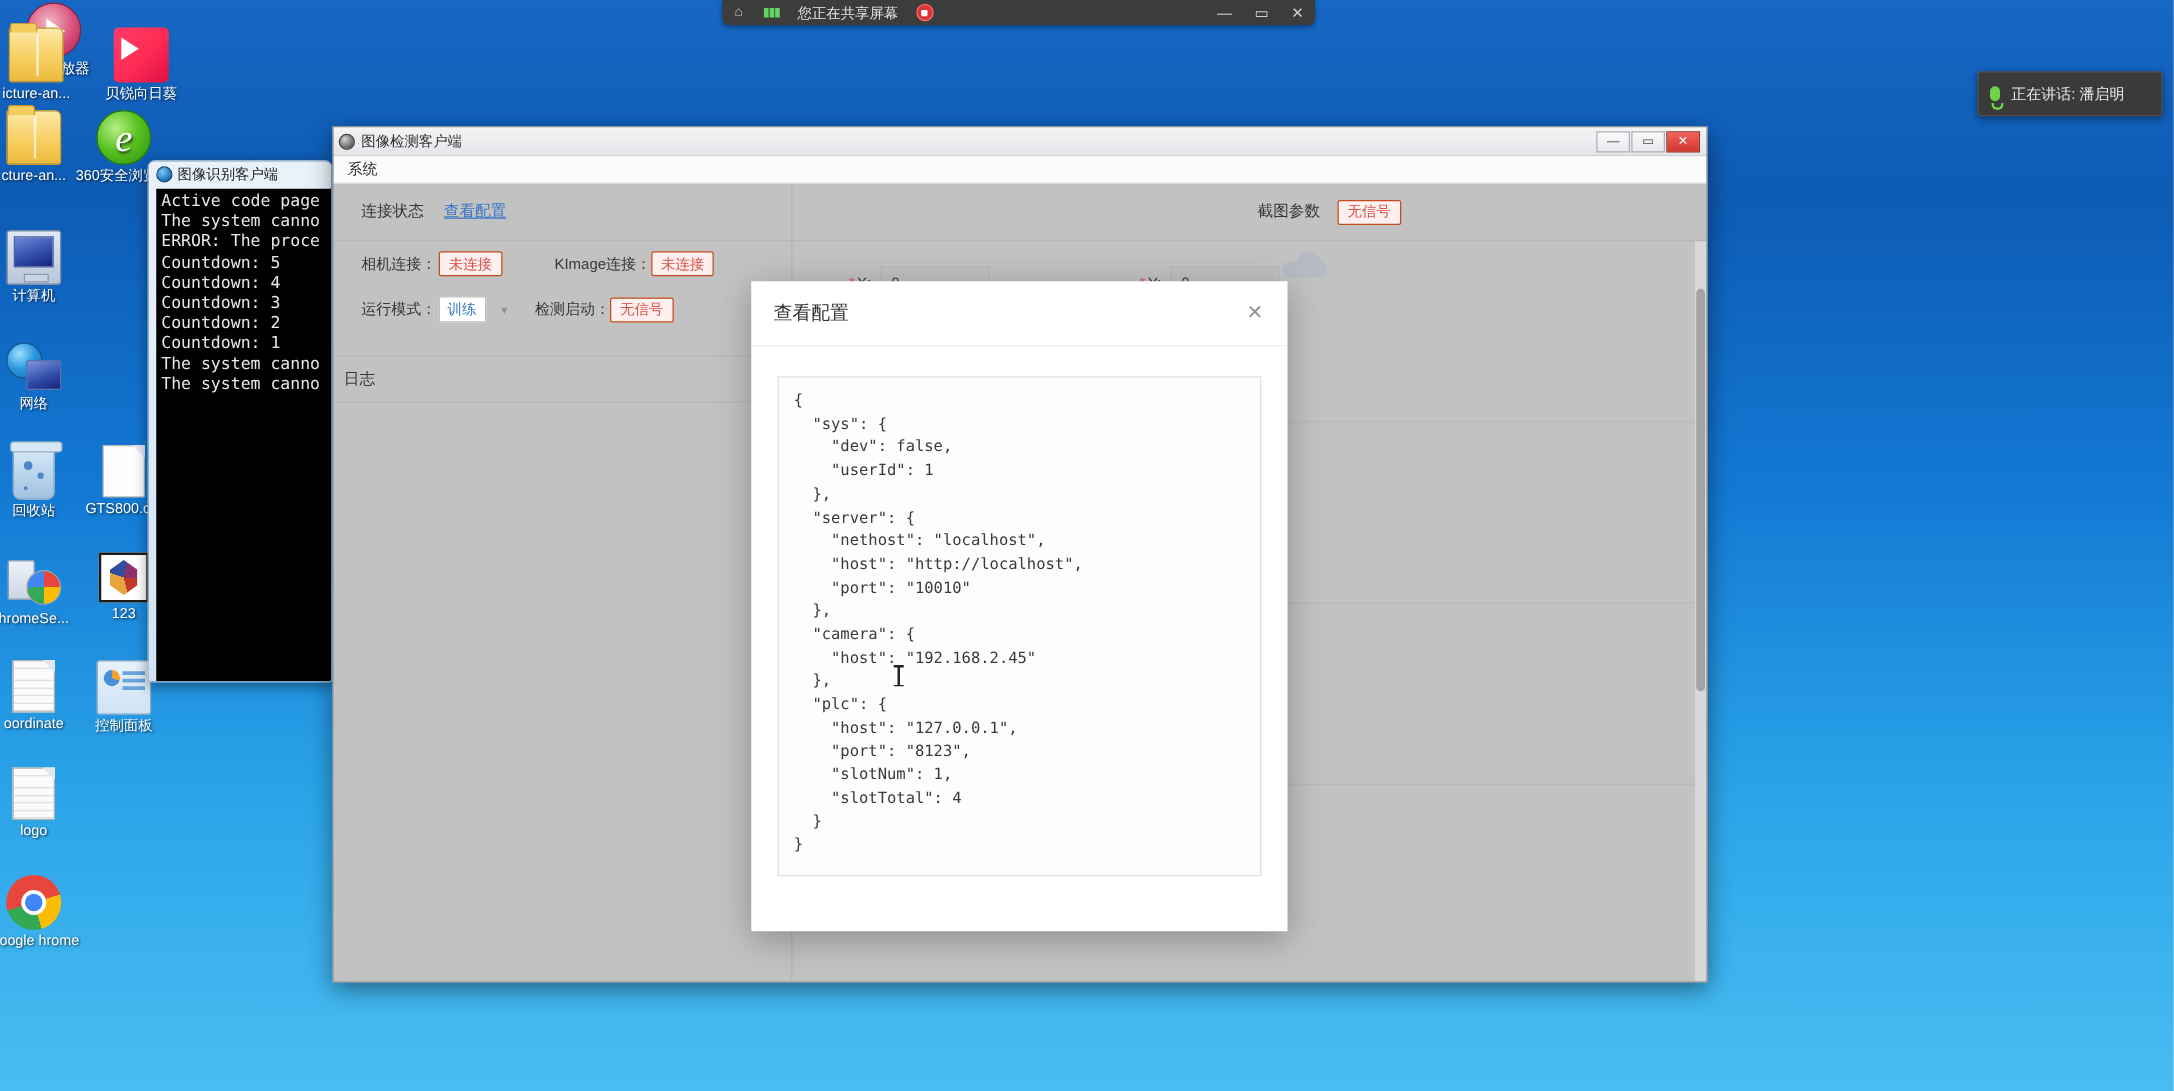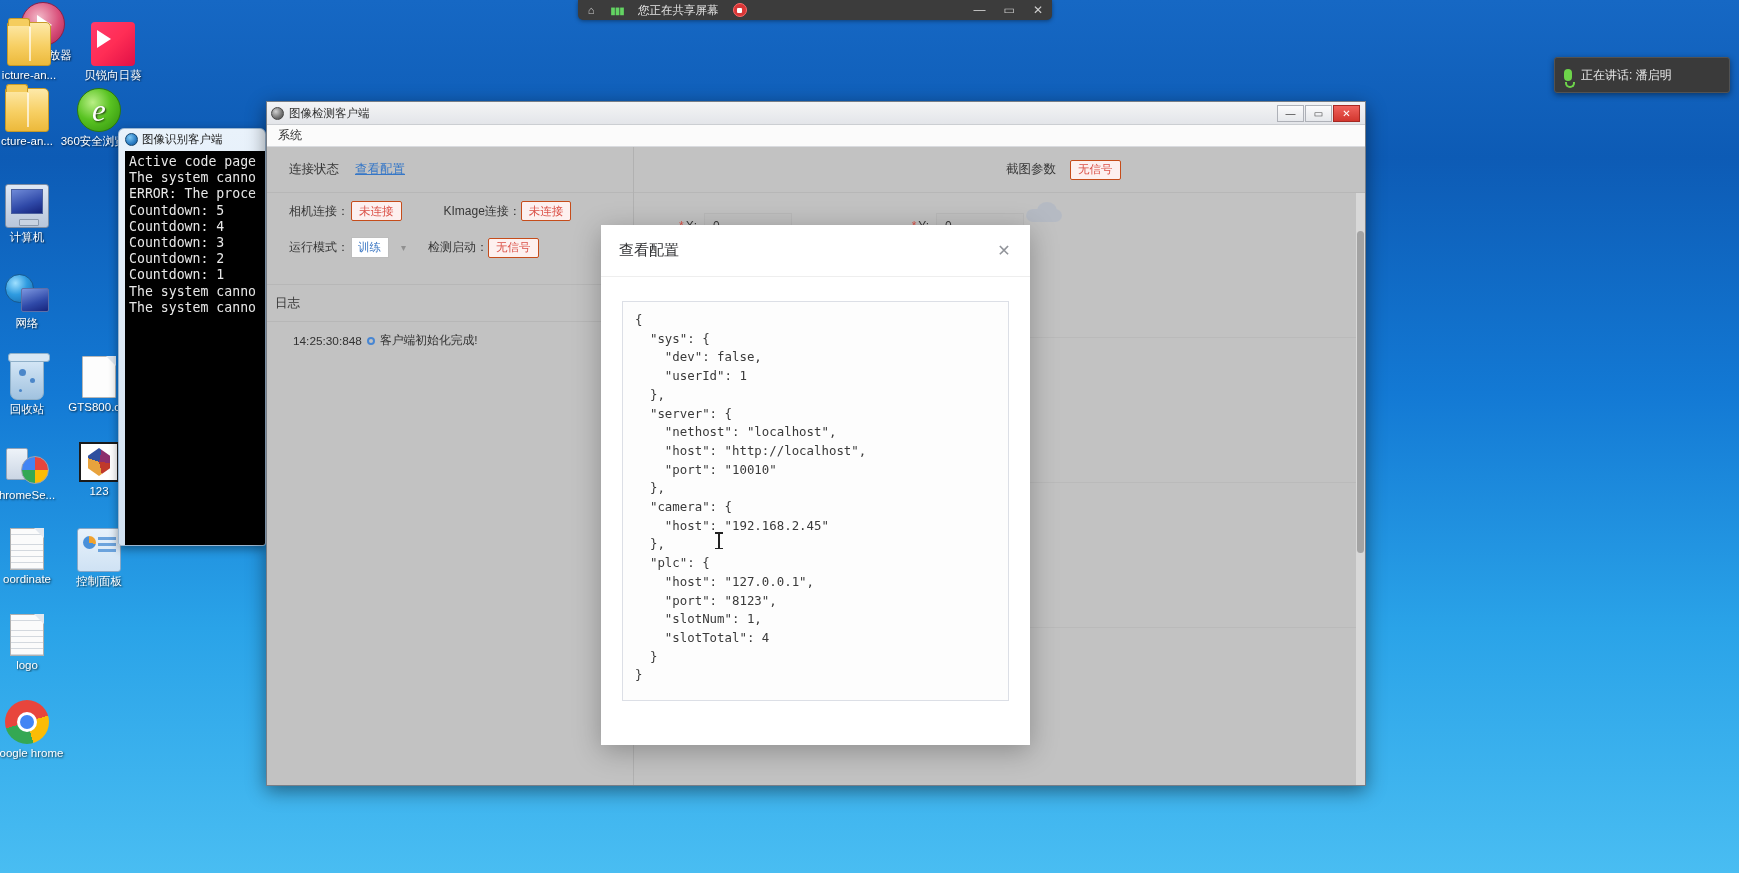--- a/index.html
+++ b/index.html
@@ -208,21 +208,21 @@
     background: #d93636; border: 1px solid #ff6b6b;
     display:flex;align-items:center;justify-content:center;
   }
   .sb-rec:after { content:""; width:5px;height:5px;background:#fff;border-radius:1px; }
   #sharebar .sb-spacer { flex: 1 1 auto; }
   .sb-win { color:#cfcfcf; font-size:12px; padding:0 9px; }
 
   
   #speaking {
     position: absolute; right: 9px; top: 57px;
-    width: 176px; height: 36px;
+    width: 148px; height: 36px;
     background: #3a3a3a;
     border: 1px solid #525252;
     border-radius: 3px;
     display: flex; align-items: center;
     box-shadow: 0 2px 6px rgba(0,0,0,.45);
   }
   .spk-mic {
     width: 26px; display:flex; align-items:center; justify-content:center;
   }
   .spk-mic .body {
@@ -583,25 +583,20 @@
         <span class="sel-box">训练</span>
         <span class="caret">▾</span>
         <span class="lbl" style="min-width:0;margin-left:22px;">检测启动：</span>
         <span class="tag">无信号</span>
       </div>
 
       <div class="log-head">
         <span>日志</span>
       </div>
 
-      <div class="log-row">
-        <span>14:25:30:848</span>
-        <span class="log-dot"></span>
-        <span>客户端初始化完成!</span>
-      </div>
     </div>
 
     <div class="right-col">
       <div class="rc-head">
         <span style="margin-left:358px">截图参数</span>
         <span class="tag">无信号</span>
       </div>
 
       <div class="cloud-wm"></div>
 

